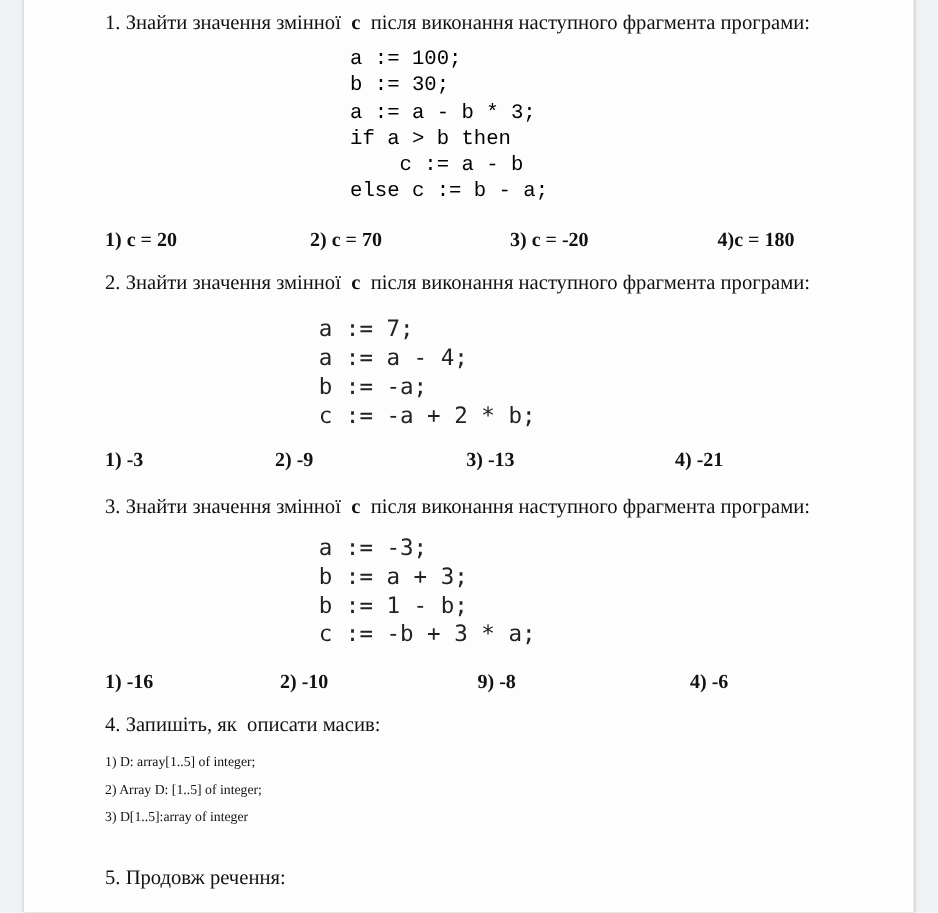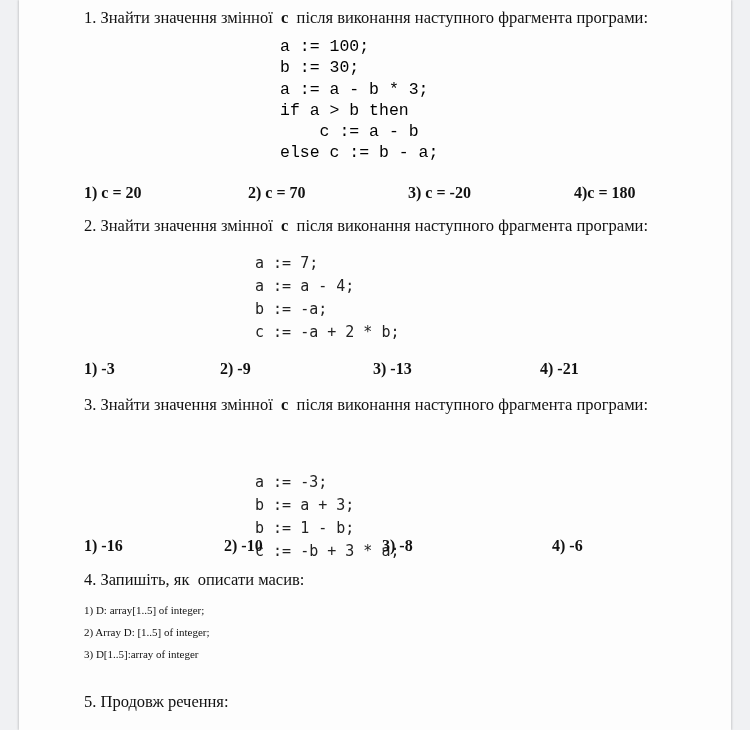--- a/index.html
+++ b/index.html
@@ -17,22 +17,22 @@
     }
     .abs { position: absolute; white-space: pre; }
     .q { font-size: 16.5px; left: 84px; }
     .q .var { font-weight: bold; }
     .code {
       font-family: "Liberation Mono", monospace;
       white-space: pre;
       position: absolute;
     }
     .code1 { left: 280px; top: 36px; font-size: 16.5px; line-height: 21.3px; color: #000000; }
-    .code2 { left: 255px; top: 252px; font-size: 15px; line-height: 23px; color: #222; font-family: "DejaVu Sans Mono", monospace; }
-    .code3 { left: 255px; top: 427px; font-size: 15px; line-height: 23px; color: #222; font-family: "DejaVu Sans Mono", monospace; margin-top: 44px; }
+    .code2 { left: 255px; top: 252px; font-size: 18px; line-height: 23px; color: #222; font-family: "DejaVu Sans Mono", monospace; }
+    .code3 { left: 255px; top: 427px; font-size: 18px; line-height: 23px; color: #222; font-family: "DejaVu Sans Mono", monospace; }
     .ans { font-size: 16px; font-weight: bold; }
     .opt { font-size: 11px; left: 84px; }
   </style>
 </head>
 <body>
 
 <div class="page"></div>
 
 <div class="abs q" style="top:8px;"><span>1. Знайти значення змінної </span> <span class="var">c</span> <span> після виконання наступного фрагмента програми:</span></div>
 <div class="code code1"><div>a := 100;</div><div>b := 30;</div><div>a := a - b * 3;</div><div>if a &gt; b then</div><div>    c := a - b</div><div>else c := b - a;</div></div>
@@ -45,21 +45,21 @@
 <div class="code code2"><div>a := 7;</div><div>a := a - 4;</div><div>b := -a;</div><div>c := -a + 2 * b;</div></div>
 <div class="abs ans" style="left:84px; top:360px;">1) -3</div>
 <div class="abs ans" style="left:220px; top:360px;">2) -9</div>
 <div class="abs ans" style="left:373px; top:360px;">3) -13</div>
 <div class="abs ans" style="left:540px; top:360px;">4) -21</div>
 
 <div class="abs q" style="top:395px;"><span>3. Знайти значення змінної </span> <span class="var">c</span> <span> після виконання наступного фрагмента програми:</span></div>
 <div class="code code3"><div>a := -3;</div><div>b := a + 3;</div><div>b := 1 - b;</div><div>c := -b + 3 * a;</div></div>
 <div class="abs ans" style="left:84px; top:537px;">1) -16</div>
 <div class="abs ans" style="left:212px; top:537px;margin-left:12px;">2) -10</div>
-<div class="abs ans" style="left:382px; top:537px;">3) -8</div>
+<div class="abs ans" style="left:382px; top:537px;">9) -8</div>
 <div class="abs ans" style="left:552px; top:537px;">4) -6</div>
 
 <div class="abs q" style="top:570px;text-align:right;">4. Запишіть, як  описати масив:</div>
 <div class="abs opt" style="top:604px;">1) D: array[1..5] of integer;</div>
 <div class="abs opt" style="top:626px;">2) Array D: [1..5] of integer;</div>
 <div class="abs opt" style="top:648px;">3) D[1..5]:array of integer</div>
 
 <div class="abs q" style="top:692px;">5. Продовж речення:</div>
 
 </body></html>

